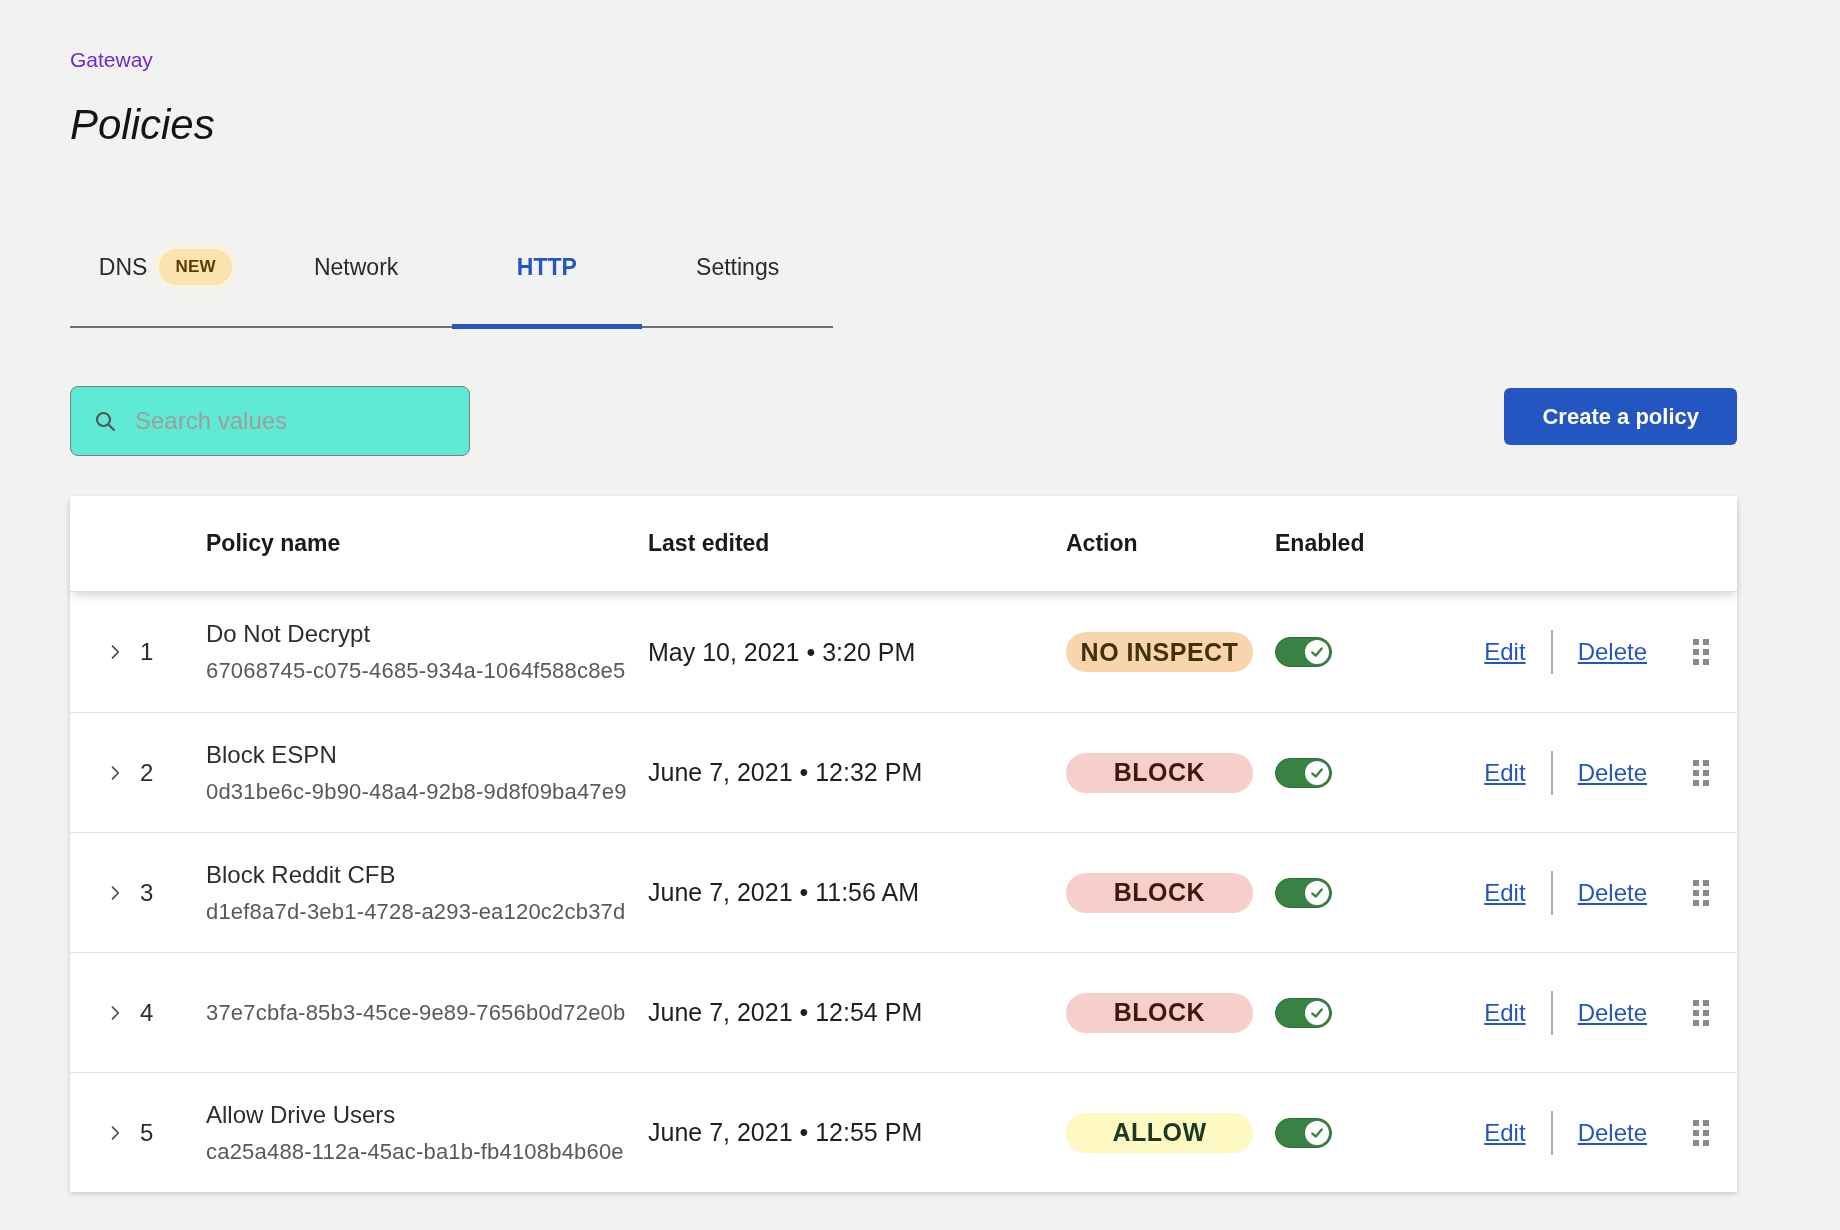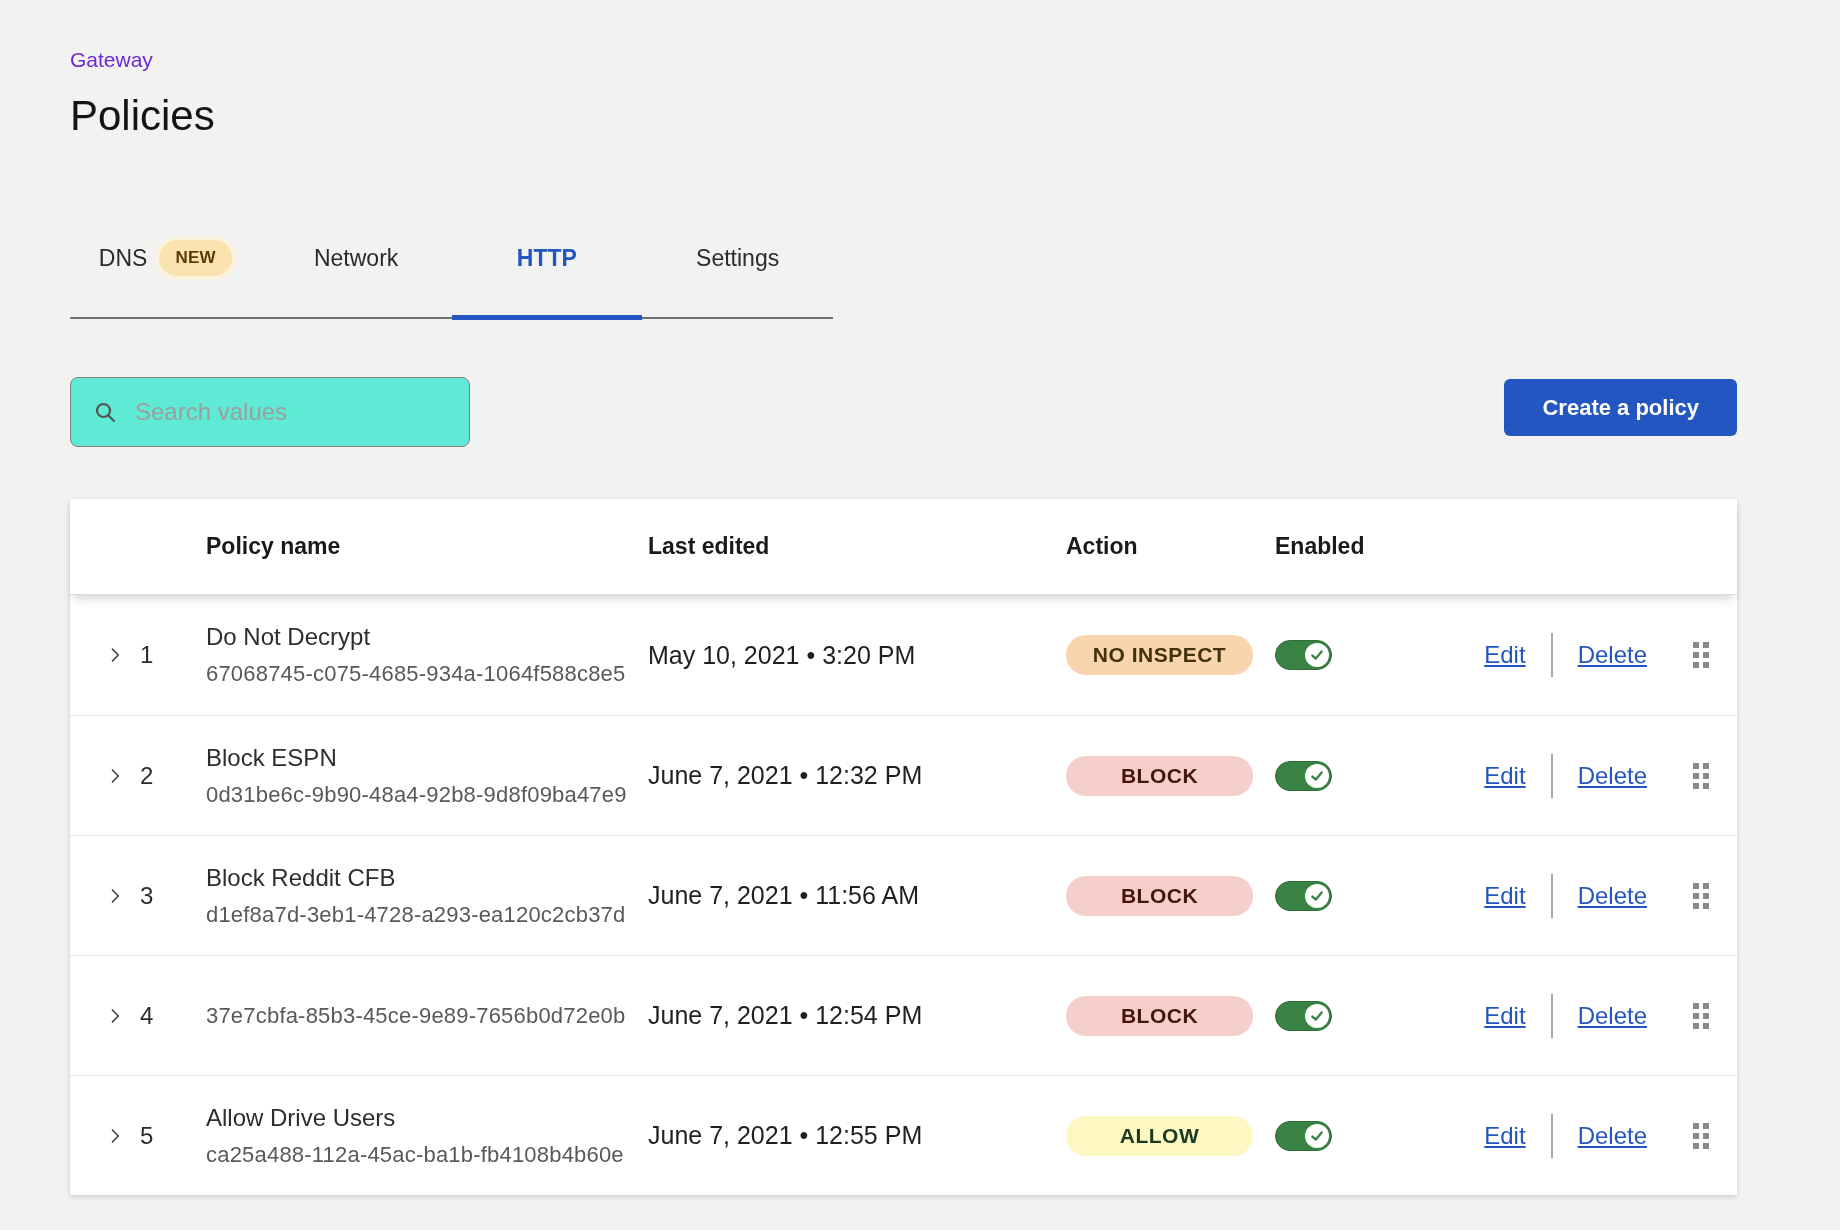--- a/index.html
+++ b/index.html
@@ -7,21 +7,21 @@
   body {
     width:1840px; height:1230px;
     background:#f2f2f0;
     font-family:"Liberation Sans", sans-serif;
     color:#222;
     overflow:hidden;
   }
   .content { padding:48px 0 0 70px; }
 
   .eyebrow { font-size:21px; color:#6d28d9; }
-  .page-title { font-size:42px; font-weight:400; color:#141414; margin-top:20px; }
+  .page-title { font-size:42px; font-weight:400; color:#141414; margin-top:29px;font-style:italic; }
 
   
   .tabs { margin-top:100px; width:763px; display:flex; border-bottom:2px solid #6f6f6f; }
   .tab {
     flex:1; display:flex; justify-content:center; align-items:center; gap:12px;
     padding-bottom:41px; font-size:23px; color:#2b2b2b; cursor:pointer; position:relative;
   }
   .tab.active { color:#2356c0; font-weight:700; }
   .tab-underline { display:none; }
   .tab.active .tab-underline {
@@ -46,21 +46,21 @@
   }
   .search-box input::placeholder { color:#9e9e9e; }
   .create-btn {
     height:57px; padding:0 38px; margin-top:2px;
     background:#2356c0; color:#fff; font-size:22px; font-weight:600;
     border:none; border-radius:6px; cursor:pointer;
     font-family:"Liberation Sans", sans-serif;
   }
 
   
-  .card { margin-top:52px; width:1667px; background:#fff; box-shadow:0 2px 5px rgba(0,0,0,.16); }
+  .card { margin-top:40px; width:1667px; background:#fff; box-shadow:0 2px 5px rgba(0,0,0,.16); }
   .grid {
     display:grid;
     grid-template-columns:40px 66px 442px 418px 209px 202px 1fr;
     align-items:center;
     padding:0 28px 0 30px;
   }
   .thead {
     height:96px; font-size:23px; font-weight:700; color:#1a1a1a;
     position:relative; z-index:2;
     border-bottom:1px solid #dcdcdc;
@@ -72,21 +72,21 @@
 
   .chevron { display:flex; align-items:center; justify-content:center; cursor:pointer; width:30px; height:30px; }
   .row-index { font-size:24px; color:#2d2d2d; }
   .policy-name { font-size:24px; color:#2d2d2d; margin-bottom:10px; }
   .policy-id { font-size:22px; color:#595959; letter-spacing:.2px; }
   .edited { font-size:25px; color:#1f1f1f; }
 
   .badge {
     width:187px; height:40px; border-radius:20px;
     display:flex; align-items:center; justify-content:center;
-    font-size:21px; font-weight:700; letter-spacing:.5px;
+    font-size:25px; font-weight:700; letter-spacing:.5px;
   }
 
   .toggle {
     width:57px; height:30px; border-radius:16px;
     background:#3a8144; border:1px solid #2e6b37; position:relative; cursor:pointer;
   }
   .toggle .knob {
     position:absolute; top:50%; right:2px; transform:translateY(-50%);
     width:24px; height:24px; border-radius:50%; background:#fff;
     display:flex; align-items:center; justify-content:center;

